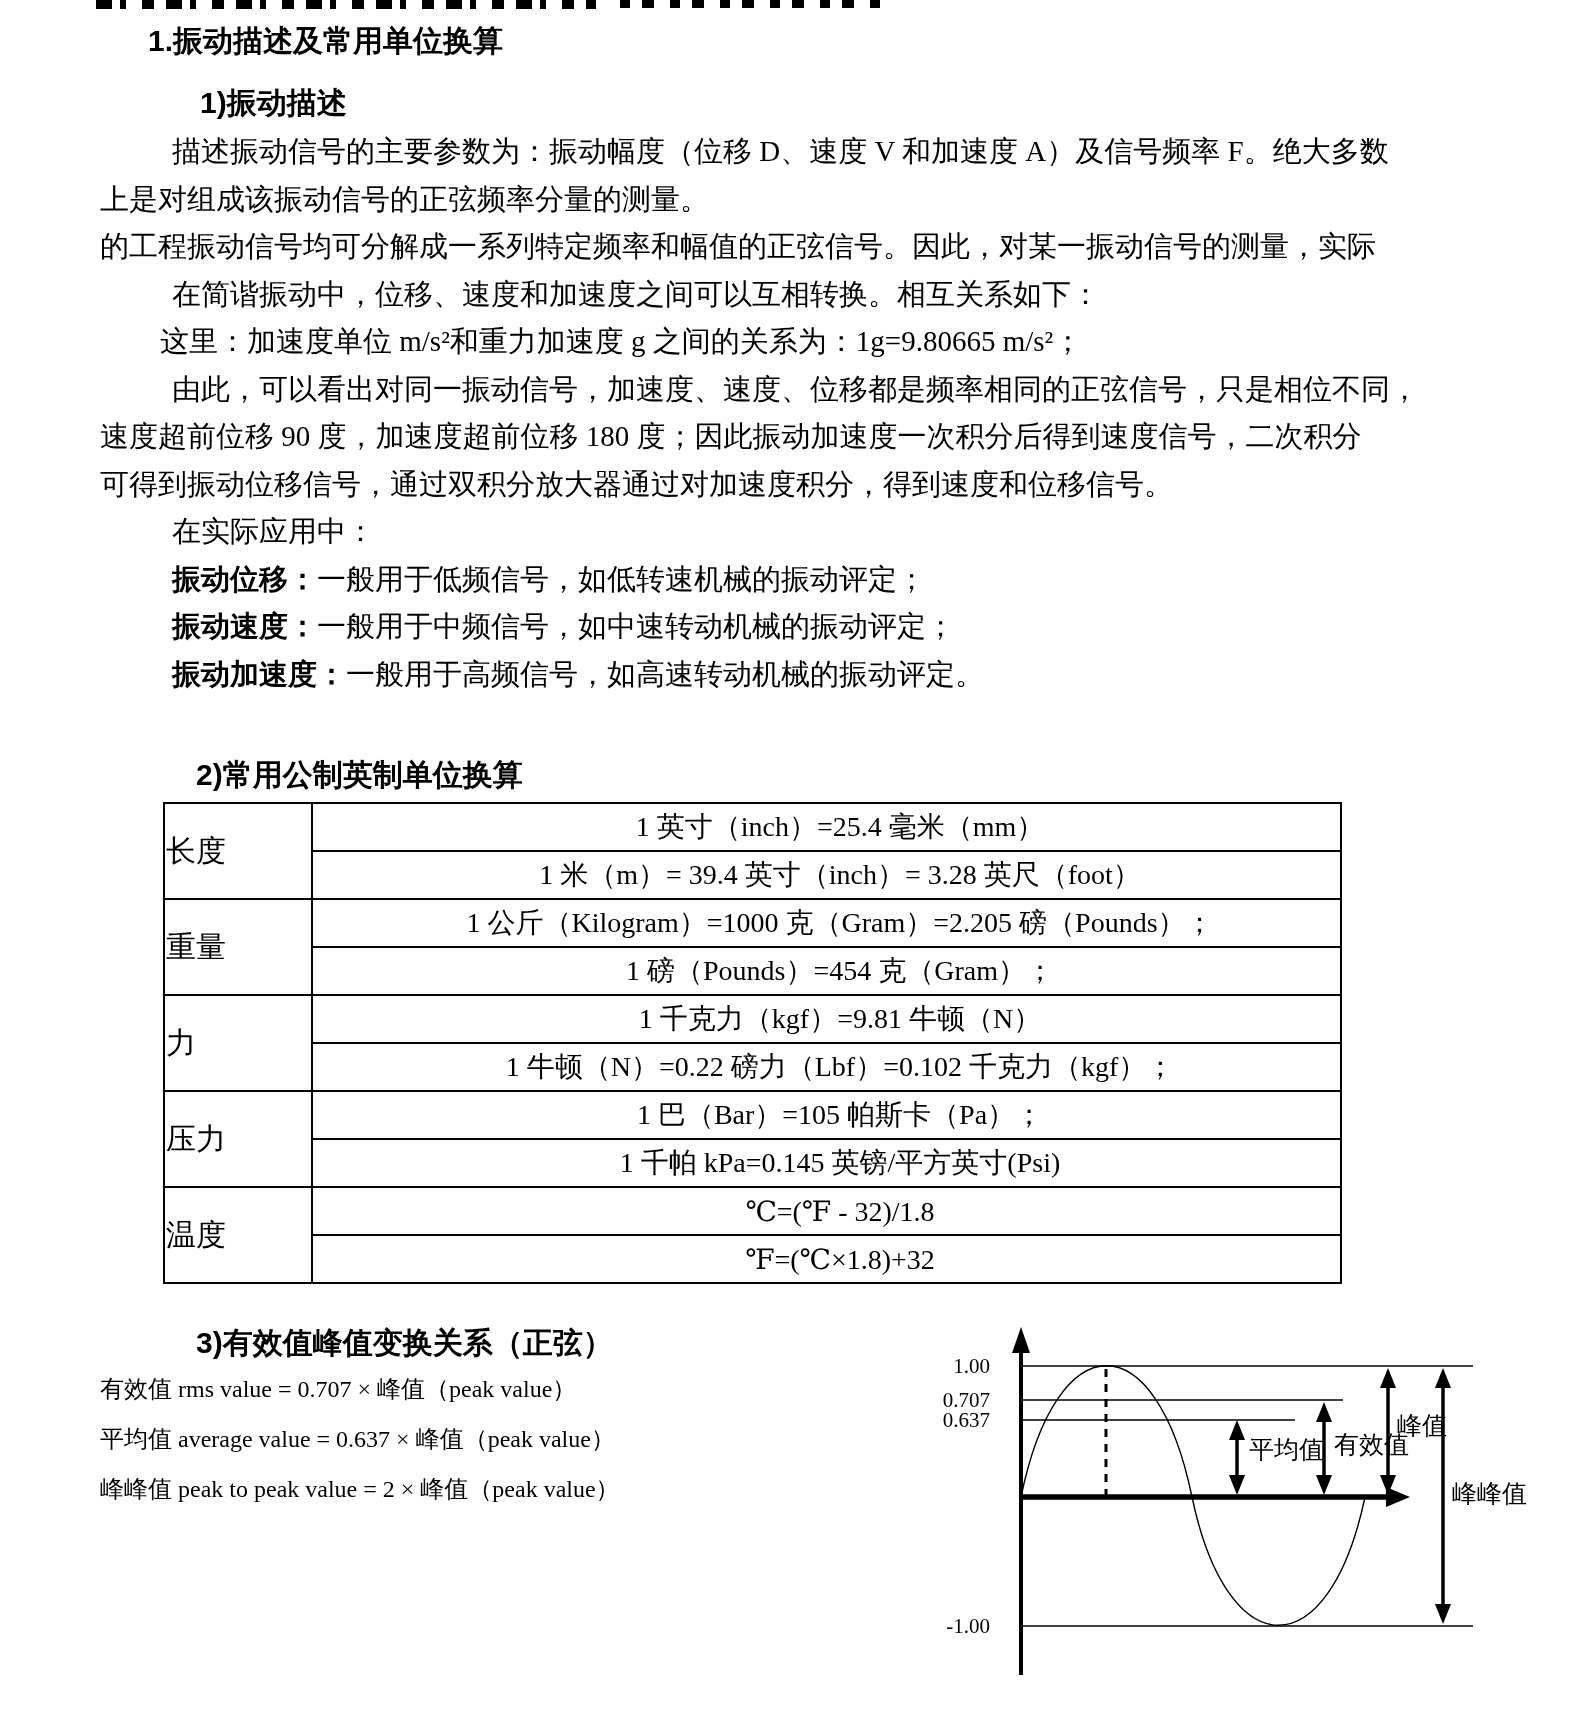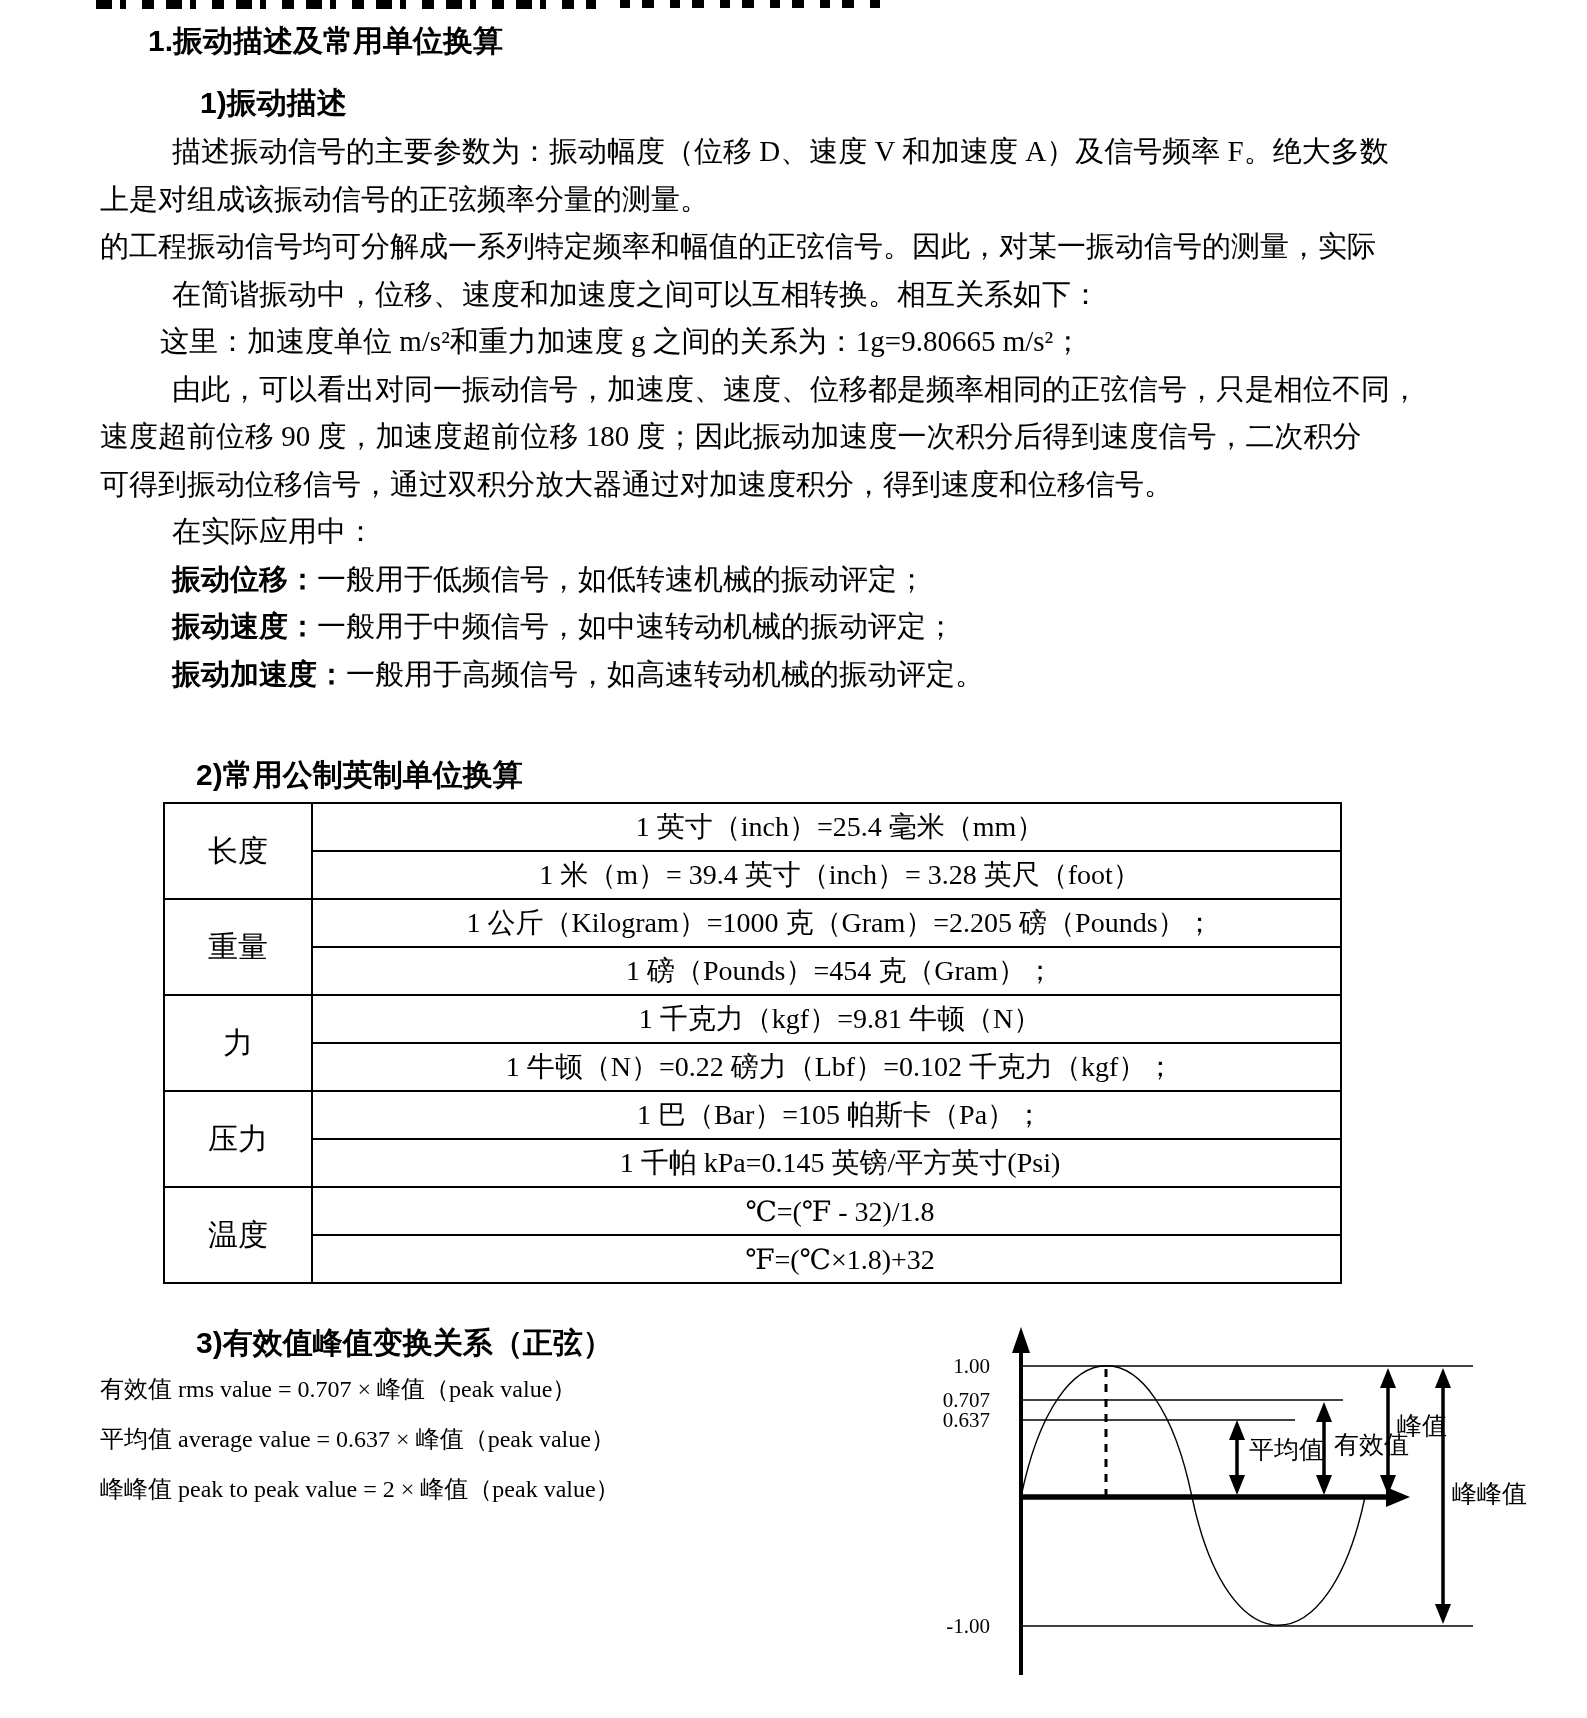--- a/index.html
+++ b/index.html
@@ -45,21 +45,21 @@
     font-weight:bold;
   }
   .body-text{margin-top:4px;}
   
   table.conv{
     border-collapse:collapse;margin:6px 0 0 163px;
     width:1179px;table-layout:fixed;
   }
   table.conv td{border:2px solid #000;}
   td.cat{
-    width:144px;text-align:center;font-size:30px;border-radius:11px;
+    width:144px;font-size:30px;border-radius:11px;
   }
   td.val{
     height:46px;font-size:28px;padding:0 0 0 27px;white-space:nowrap;text-align:center;
   }
   
   .sec3-wrap{position:relative;height:366px;}
   .sec3-line{
     font-size:24px;line-height:50px;height:50px;
     white-space:nowrap;margin-left:100px;
   }

